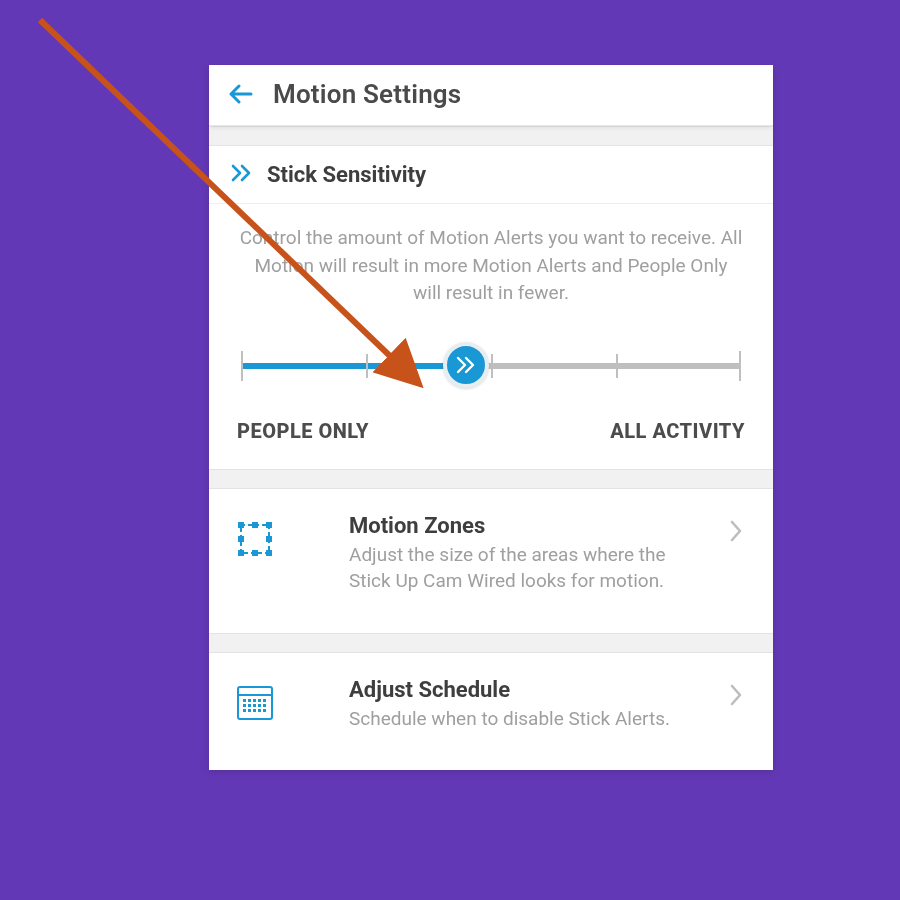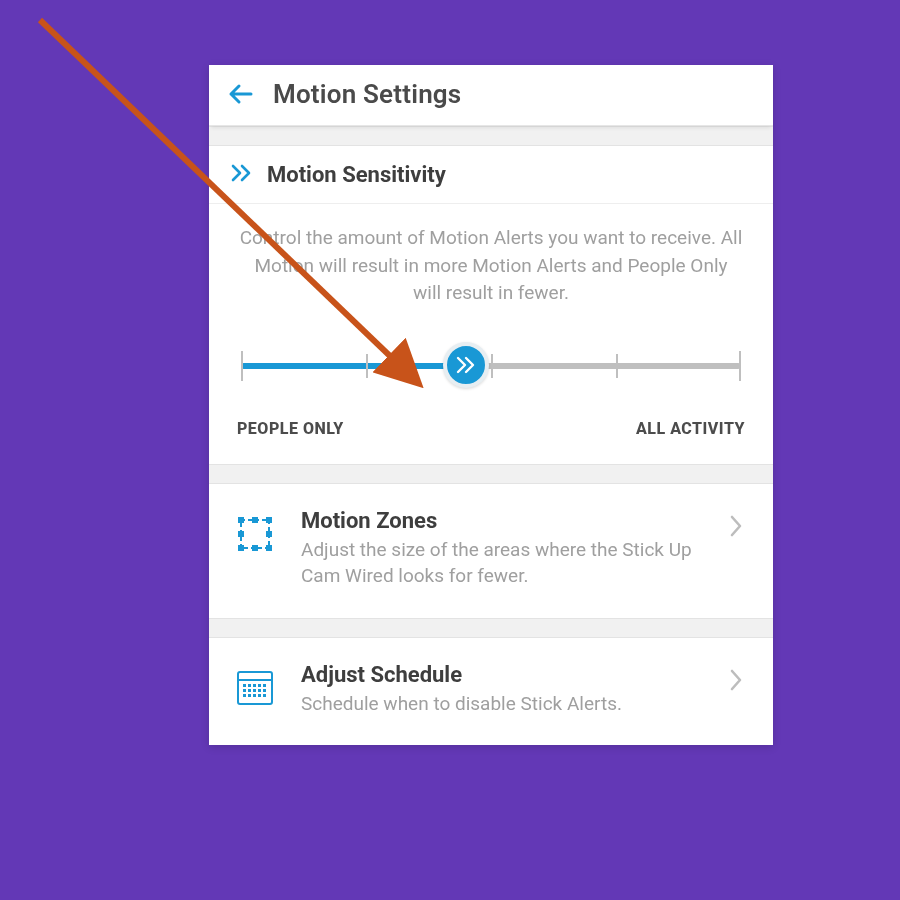--- a/index.html
+++ b/index.html
@@ -127,32 +127,33 @@
     box-sizing: border-box;
     display: flex;
     align-items: center;
     justify-content: center;
     box-shadow: 0 1px 3px rgba(0,0,0,0.15);
   }
   .slider-labels {
     display: flex;
     justify-content: space-between;
     padding: 16px 28px 26px 28px;
-    font-size: 16px;
+    font-size: 20px;
     font-weight: 800;
     letter-spacing: 0.5px;
     color: #4c4c4c;
   }
 
   
   .row {
     background: #fff;
     display: flex;
-    padding: 24px 24px 28px 24px;
+    padding: 24px 24px 38px 24px;
     align-items: flex-start;
+    gap: 48px;
   }
   .row-icon {
     width: 54px;
     flex: 0 0 54px;
     display: flex;
     justify-content: flex-start;
     padding-top: 4px;
   }
   .row-body {
     flex: 1;
@@ -208,21 +209,21 @@
   <div class="section-gap"></div>
 
   <div class="sensitivity">
     <div class="sens-header">
       <span class="dbl-chev">
         <svg width="22" height="18" viewBox="0 0 22 18" fill="none">
           <path d="M2 2 L9 9 L2 16" class="stroke-blue" stroke-width="2.6" stroke-linecap="round" stroke-linejoin="round"></path>
           <path d="M11 2 L18 9 L11 16" class="stroke-blue" stroke-width="2.6" stroke-linecap="round" stroke-linejoin="round"></path>
         </svg>
       </span>
-      <span class="sens-title">Motion Sensitivity</span>
+      <span class="sens-title">Stick Sensitivity</span>
     </div>
 
     <div class="sens-desc">Control the amount of Motion Alerts you want to receive. All Motion will result in more Motion Alerts and People Only will result in fewer.</div>
 
     <div class="slider-wrap">
       <div class="slider">
         <div class="track"></div>
         <div class="track-fill" style="width:45%"></div>
         <div class="tick end" style="left:0%"></div>
         <div class="tick" style="left:25%"></div>
@@ -255,21 +256,21 @@
         <rect x="5" y="33" width="6" height="6" fill="#1998d5"></rect>
         <rect x="33" y="33" width="6" height="6" fill="#1998d5"></rect>
         <rect x="19" y="5" width="6" height="6" fill="#1998d5"></rect>
         <rect x="19" y="33" width="6" height="6" fill="#1998d5"></rect>
         <rect x="5" y="19" width="6" height="6" fill="#1998d5"></rect>
         <rect x="33" y="19" width="6" height="6" fill="#1998d5"></rect>
       </svg>
     </div>
     <div class="row-body">
       <div class="row-title">Motion Zones</div>
-      <div class="row-sub">Adjust the size of the areas where the Stick Up Cam Wired looks for fewer.</div>
+      <div class="row-sub">Adjust the size of the areas where the Stick Up Cam Wired looks for motion.</div>
     </div>
     <div class="row-chev">
       <svg width="14" height="24" viewBox="0 0 14 24" fill="none">
         <path d="M3 3 L11 12 L3 21" class="stroke-gray" stroke-width="2.6" stroke-linecap="round" stroke-linejoin="round"></path>
       </svg>
     </div>
   </div>
 
   <div class="section-gap"></div>
 

